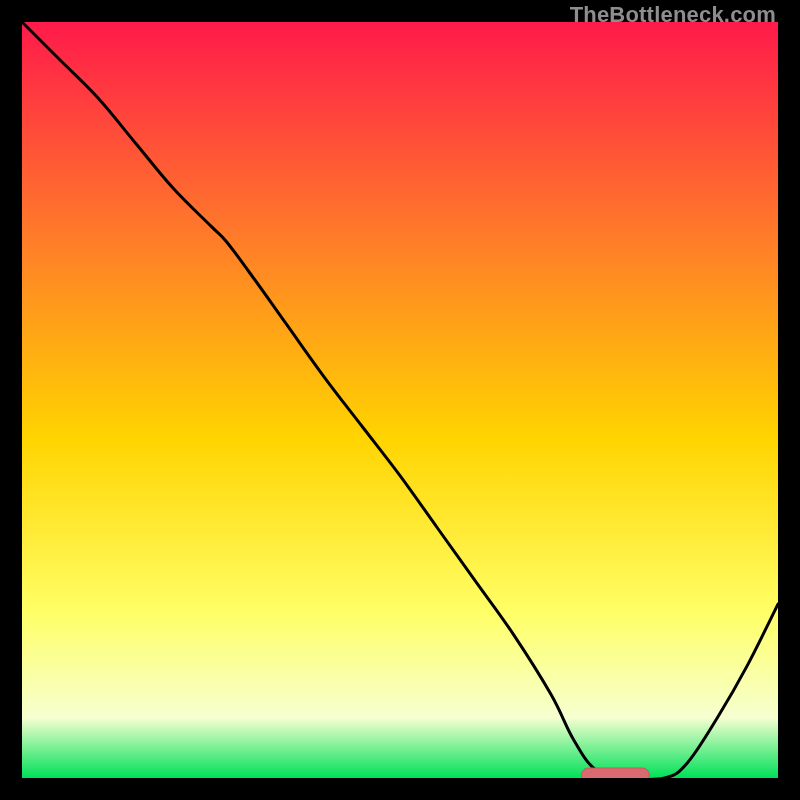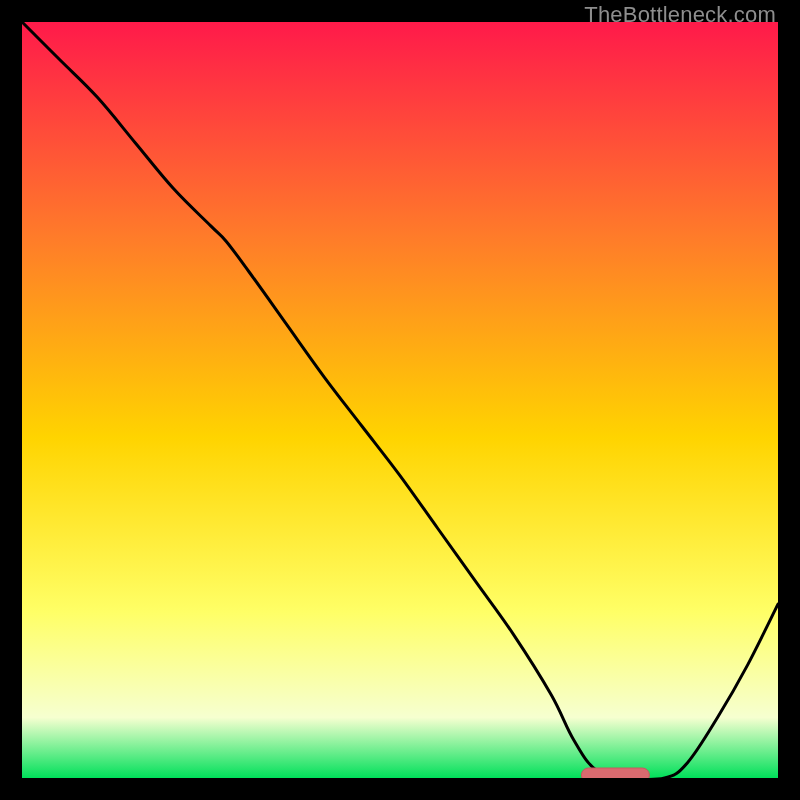--- a/index.html
+++ b/index.html
@@ -25,21 +25,21 @@
     top: 0;
     width: 756px;
     height: 756px;
   }
   .watermark {
     position: absolute;
     top: 2px;
     right: 24px;
     color: #8e8e8e;
     font-size: 22px;
-    font-weight: 400;
+    font-weight: 700;
     letter-spacing: 0.2px;
     margin-left: 36px;
   }
   svg { display: block; }
 </style>
 </head>
 <body>
 
 <div class="watermark">TheBottleneck.com</div>
 

